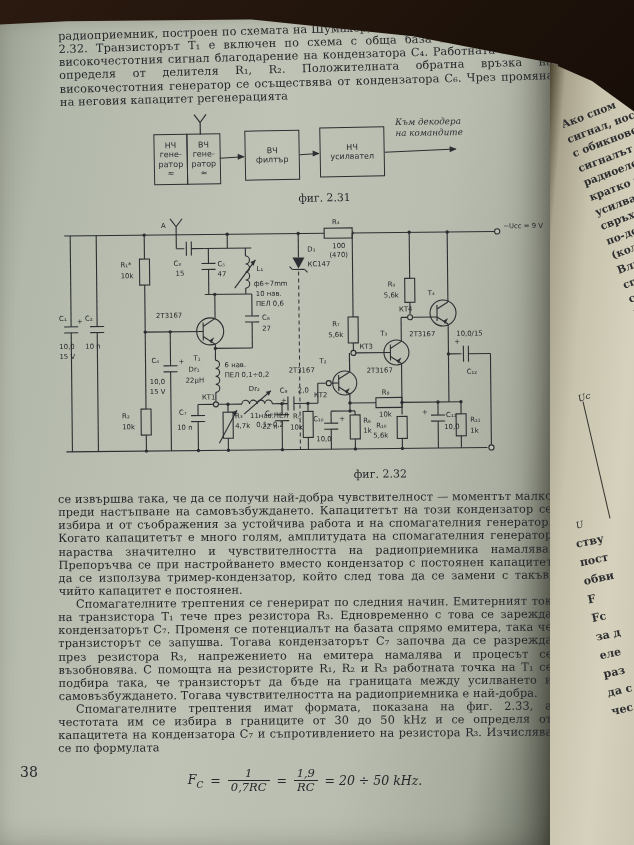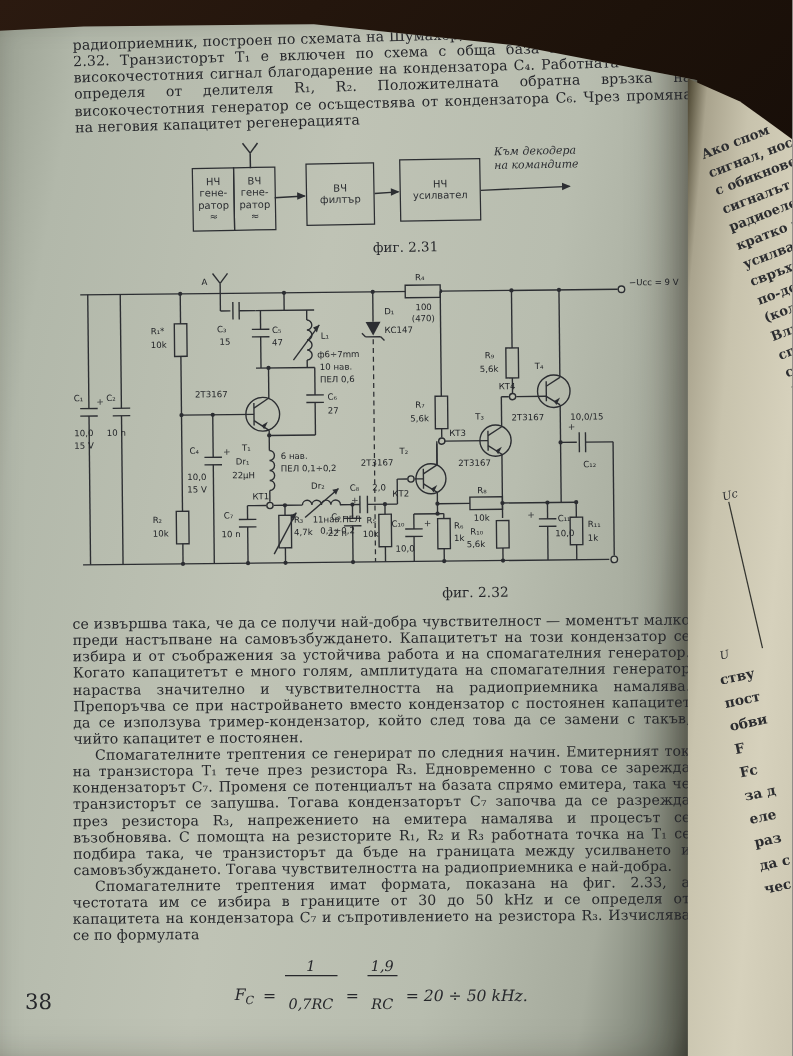--- a/index.html
+++ b/index.html
@@ -57,22 +57,22 @@
   }
   .cap232{font-size:11px;margin:1px 0 9px 293px;}
 
   
   .formula{
     display:flex;align-items:center;gap:7px;width:fit-content;
     margin:11px auto 0 auto;font-size:12.5px;font-style:italic;color:#26272b;
   }
   .formula sub{font-size:9px;}
   .frac{display:inline-flex;flex-direction:column;align-items:center;font-size:11.5px;line-height:1.15;}
-  .den{border-top:1.1px solid #26272b;padding:16px 3px;}
-  .pagenum{position:absolute;left:20px;top:792px;font-size:17px;color:#26272b;}
+  .den{border-top:1.1px solid #26272b;padding:0 3px;}
+  .pagenum{position:absolute;left:20px;top:764px;font-size:14px;color:#26272b;}
 
   
   .right-page{
     position:absolute;right:0;top:0;width:84px;height:845px;
     clip-path:polygon(0 7.4%,50% 9.6%,100% 13.2%,100% 100%,0 100%);
     background:linear-gradient(95deg,#241b10 0%,#5f5944 6%,#a9a38d 14%,#c8c3ad 36%,#d6d1bc 70%,#ccc7b2 100%);
     overflow:hidden;
   }
   .rp-block1{
     position:absolute;left:9px;top:118px;transform:rotate(-21deg);transform-origin:left top;

